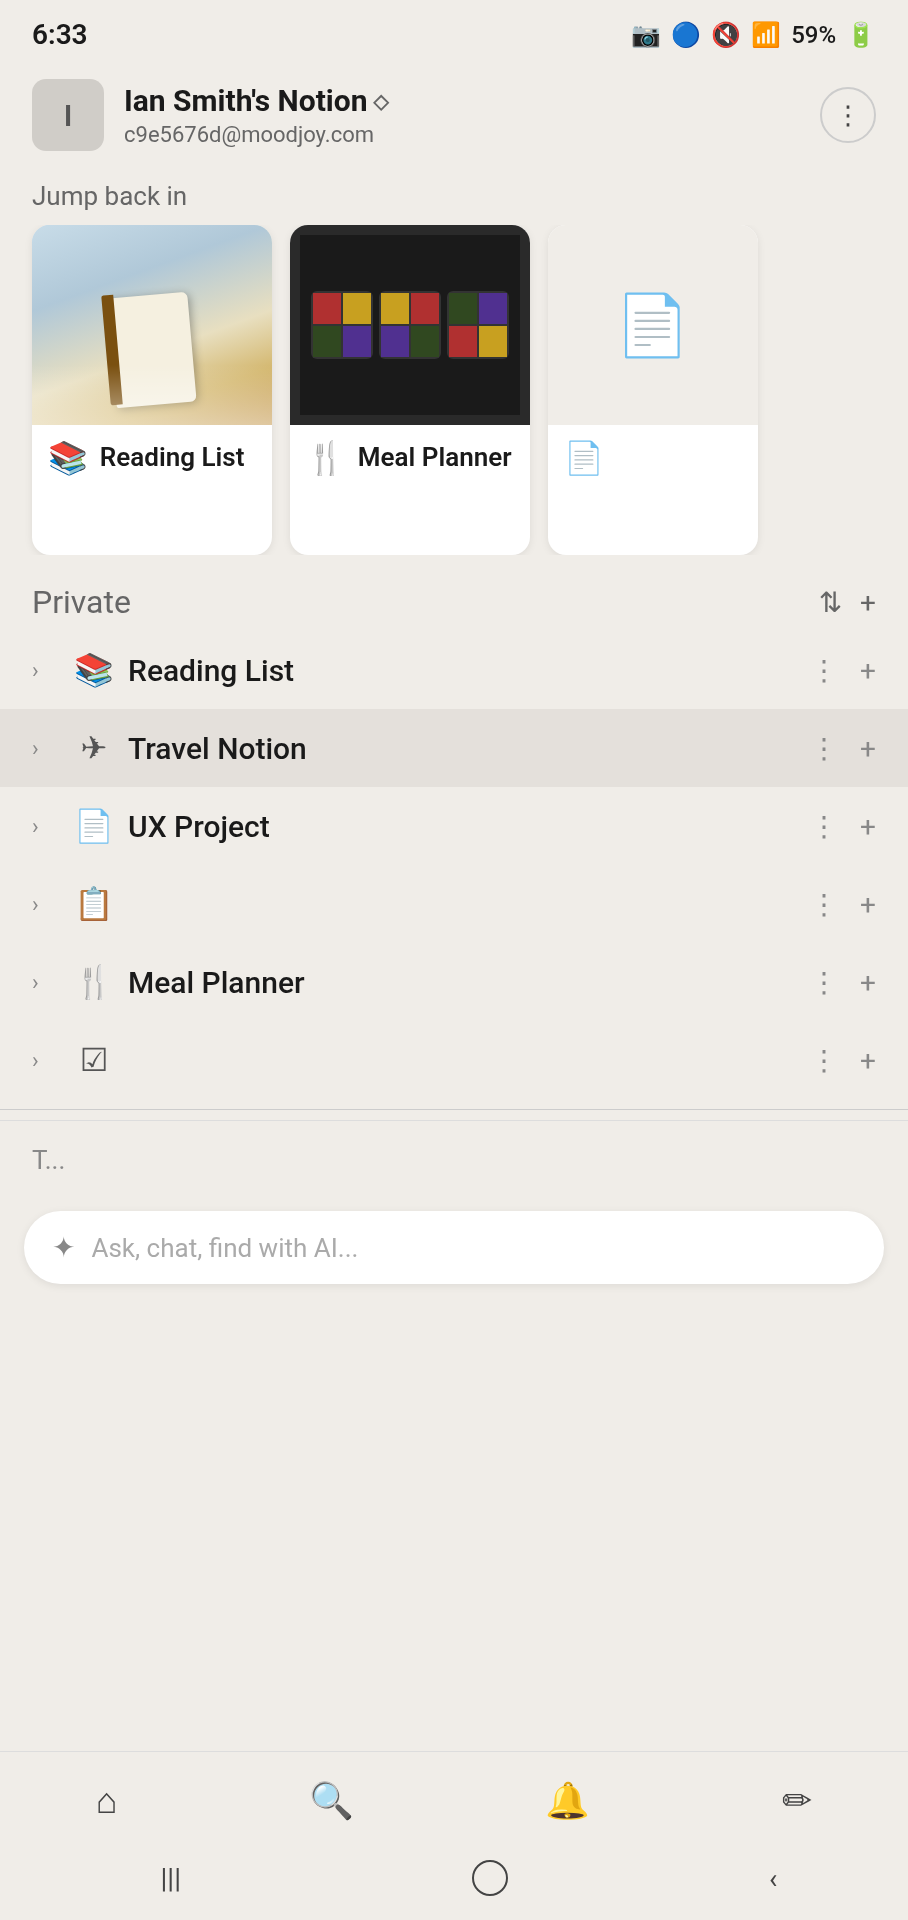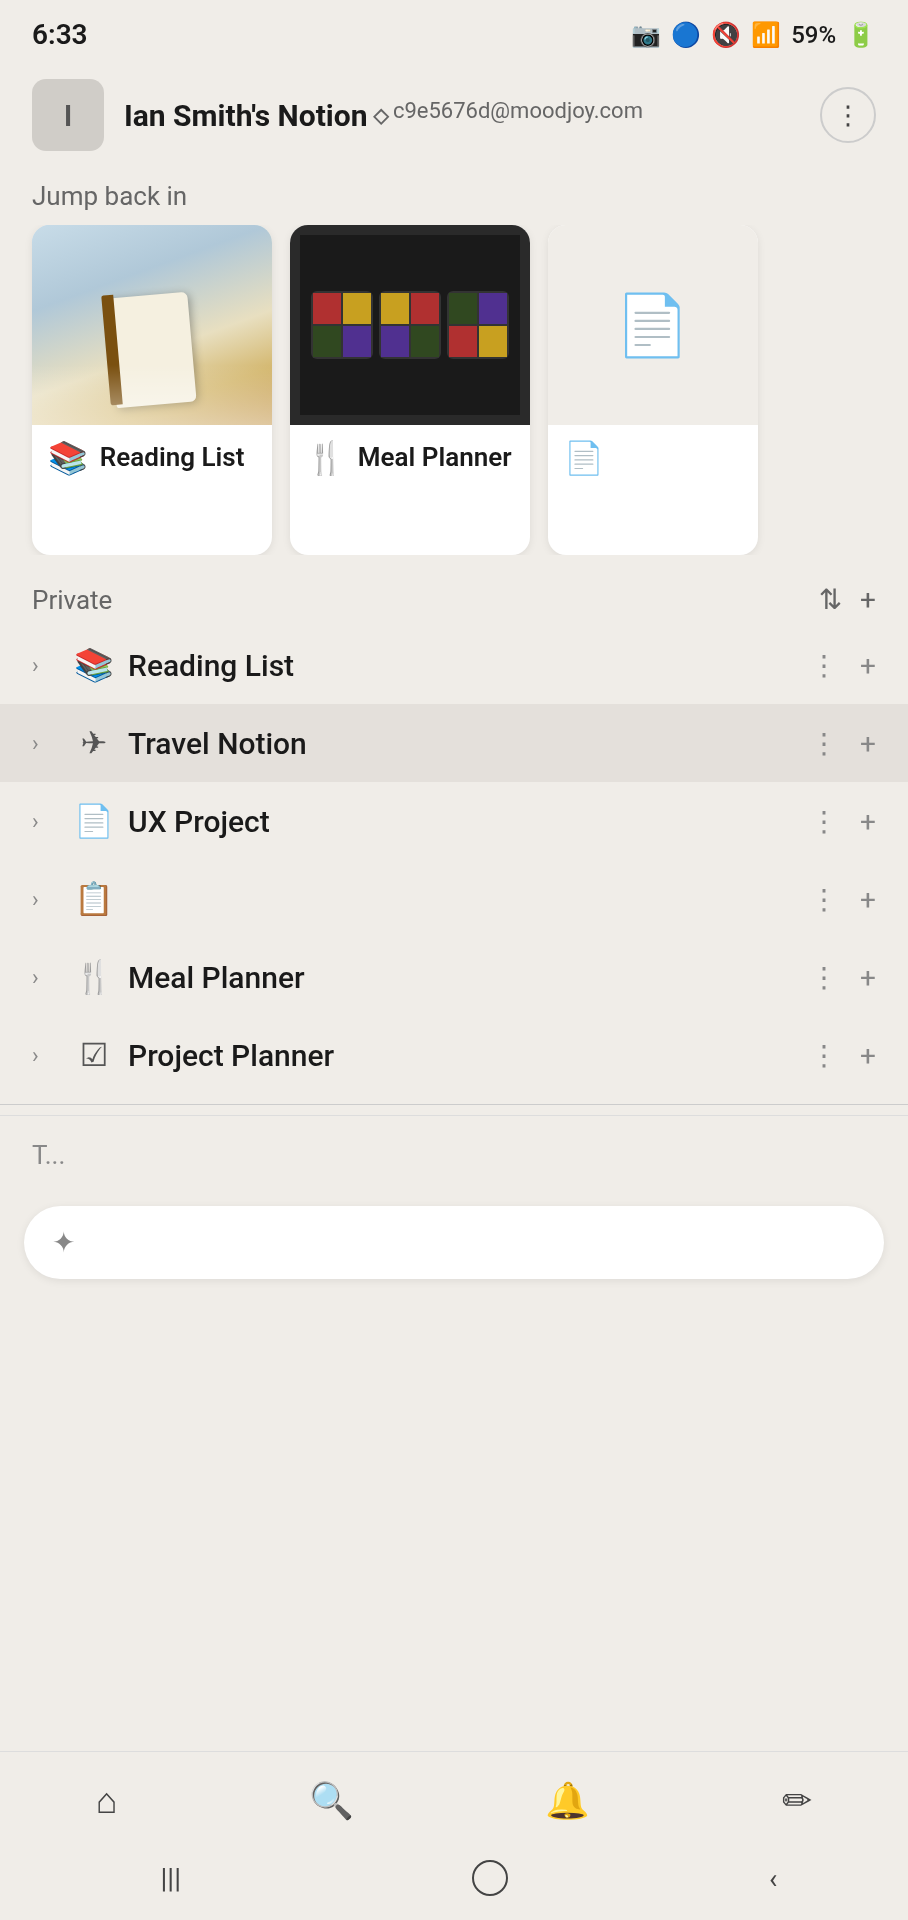--- a/index.html
+++ b/index.html
@@ -44,21 +44,21 @@
       height: 72px;
       background: #d0cdc8;
       border-radius: 14px;
       display: flex;
       align-items: center;
       justify-content: center;
       font-size: 30px;
       font-weight: 600;
       color: #555;
     }
-    .header-info { display: flex; flex-direction: row; gap: 4px; }
+    .header-info { display: flex; flex-direction: column; gap: 4px; }
     .workspace-name {
       font-size: 30px;
       font-weight: 700;
       color: #1a1a1a;
       display: flex;
       align-items: center;
       gap: 6px;
     }
     .workspace-chevron { font-size: 20px; color: #666; }
     .workspace-email { font-size: 22px; color: #666; }
@@ -158,21 +158,21 @@
     }
 
     
     .private-header {
       display: flex;
       align-items: center;
       justify-content: space-between;
       padding: 28px 32px 10px 32px;
     }
     .private-label {
-      font-size: 26px;
+      font-size: 32px;
       color: #666;
       font-weight: 400;
     }
     .private-actions {
       display: flex;
       align-items: center;
       gap: 18px;
     }
     .sort-icon, .add-icon-header {
       font-size: 28px;
@@ -536,36 +536,36 @@
     <div class="sidebar-item-right">
       <span class="dots-icon">⋮</span>
       <span class="plus-icon">+</span>
     </div>
   </div>
 
   <div class="sidebar-item">
     <div class="sidebar-item-left">
       <span class="chevron-right">›</span>
       <span class="item-icon">☑</span>
-      <span class="item-label">Project Planner</span>
     </div>
     <div class="sidebar-item-right">
       <span class="dots-icon">⋮</span>
       <span class="plus-icon">+</span>
     </div>
   </div>
 
 </div>
 
 <div style="border-top: 1px solid #ccc; margin: 10px 0;"></div>
 <div class="teamspace-label">T...</div>
 
 <div class="ai-bar-container">
   <div class="ai-bar">
     <span class="ai-sparkle">✦</span>
+    <span class="ai-placeholder">Ask, chat, find with AI...</span>
   </div>
 </div>
 
 <div class="bottom-nav">
   <div class="nav-item">
     <span class="nav-icon">⌂</span>
   </div>
   <div class="nav-item">
     <span class="nav-icon">🔍</span>
   </div>

